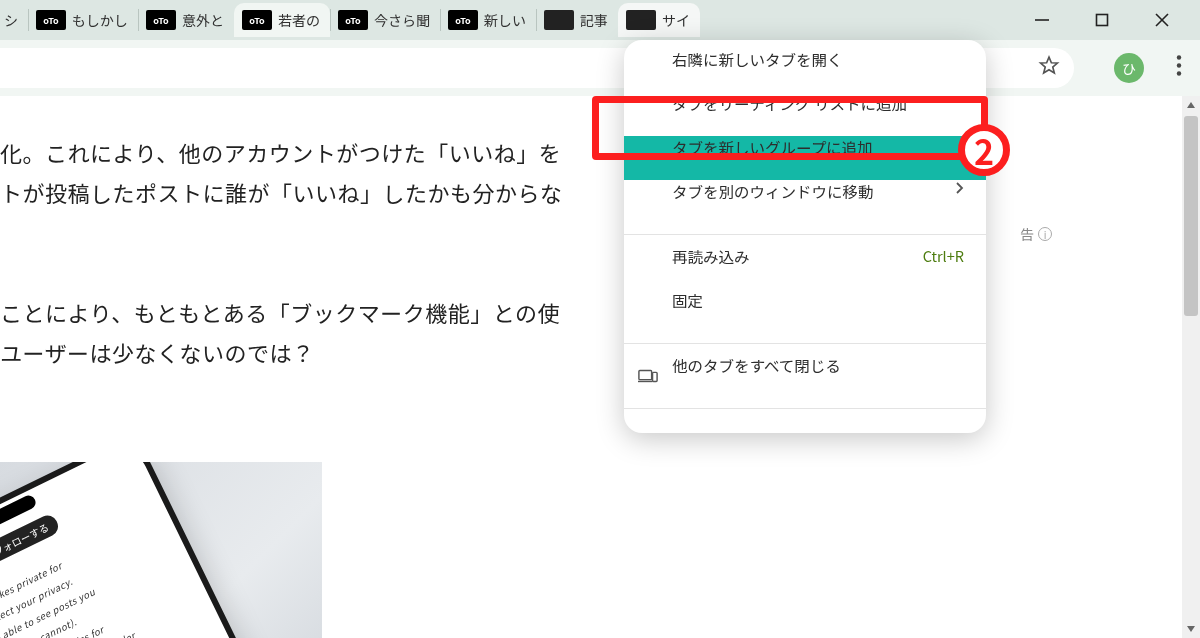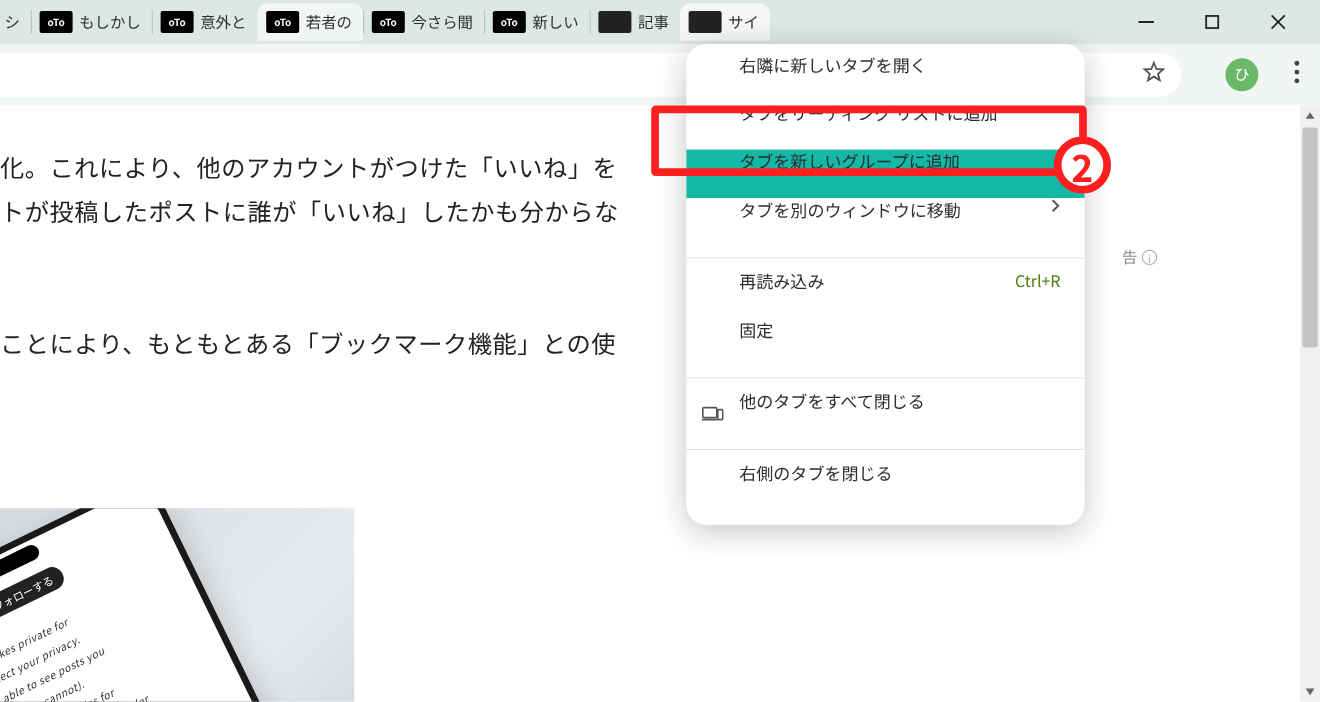--- a/index.html
+++ b/index.html
@@ -145,20 +145,21 @@
     </div>
   </div>
 
   <div class="page">
     <div class="content1">
       <p>化。これにより、他のアカウントがつけた「いいね」を</p>
       <p>トが投稿したポストに誰が「いいね」したかも分からな</p>
     </div>
     <div class="content2">
       <p>ことにより、もともとある「ブックマーク機能」との使</p>
+      <p>ユーザーは少なくないのでは？</p>
     </div>
     <div class="ad-label">
       <span>告</span>
       <span class="info">i</span>
     </div>
     <div class="thumb">
       <div class="phone">
         <div class="screen">
           <div class="notch"></div>
           <div class="pill">フォローする</div>
@@ -224,23 +225,20 @@
       <span class="ctx-icon">
         <svg width="22" height="14" viewBox="0 0 22 14" fill="none" stroke="currentColor" stroke-width="1.6">
             <rect x="1" y="1" width="14" height="10" rx="1"></rect>
             <line x1="0" y1="13" x2="16" y2="13"></line>
             <rect x="16" y="3" width="5" height="10" rx="1"></rect>
           </svg>
       </span>
       <span>他のタブをすべて閉じる</span>
     </div>
     <div class="ctx-sep"></div>
-    <div class="ctx-item">
-      <span>右側のタブを閉じる</span>
-    </div>
   </div>
 
   <div class="redbox" style="left:592px; top:96px; width:396px; height:64px;"></div>
   <div class="rednum" style="left:958px; top:124px;">
     <span>2</span>
   </div>
 
 </div>
 
 </body></html>

